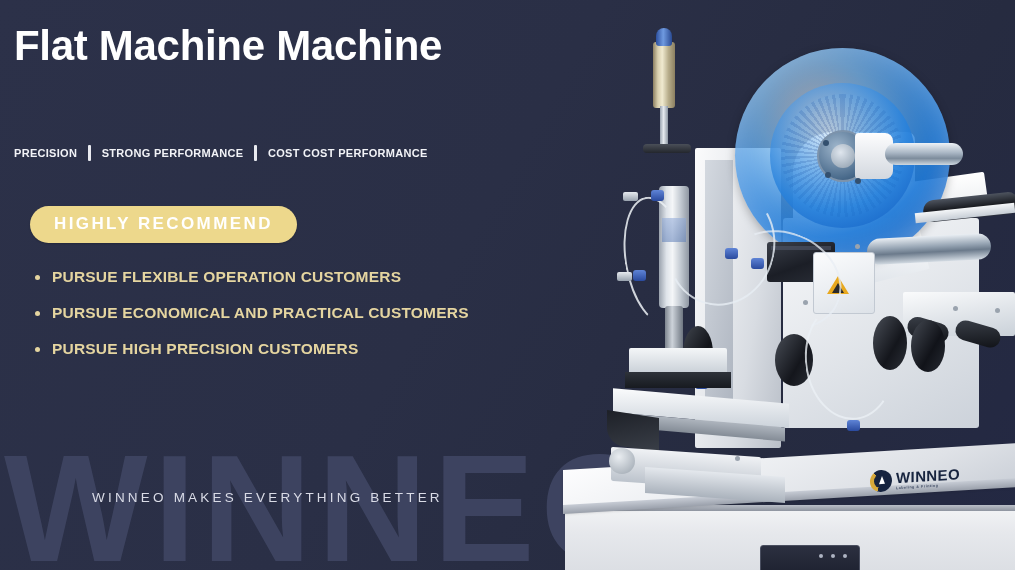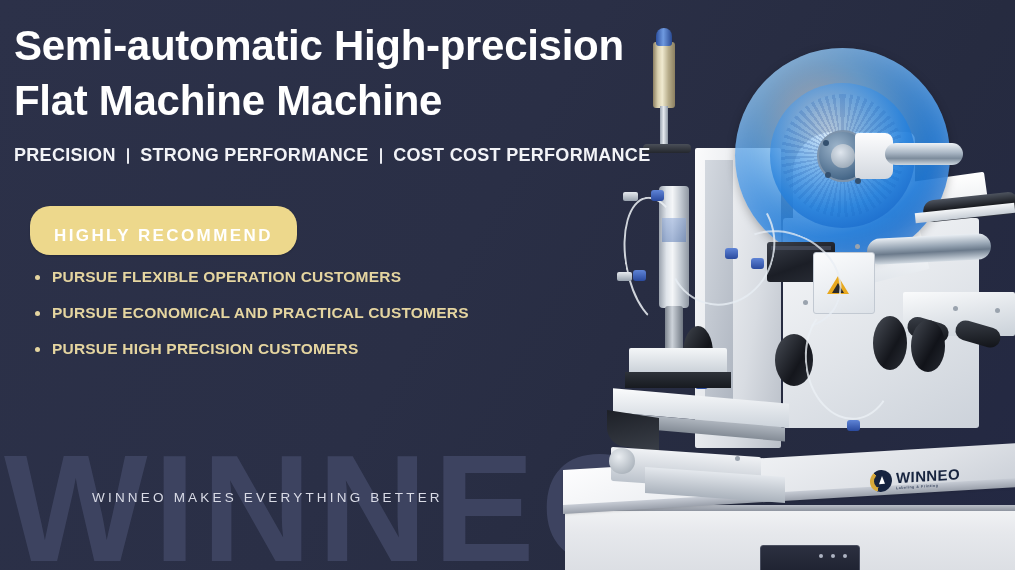--- a/index.html
+++ b/index.html
@@ -40,41 +40,41 @@
     line-height: 1.32;
     letter-spacing: -0.3px;
     white-space: nowrap;
   }
   .headline .l2 { display: block; }
 
   .subline {
     position: absolute;
     left: 14px; top: 145px;
     color: #f2f3f7;
-    font-size: 18px;
+    font-size: 11px;
     font-weight: 700;
     letter-spacing: .3px;
     white-space: nowrap;
     display: flex;
     align-items: center;
     gap: 11px;
   }
   .sep {
     display: inline-block;
     width: 2.5px; height: 16px;
     background: #e9eaf0;
     border-radius: 1px;
   }
 
   .badge {
     position: absolute;
     left: 30px; top: 206px;
     background: #edd88c;
     border-radius: 20px;
-    padding: 20px 24px 9px 24px;
+    padding: 8px 24px 9px 24px;
     color: #ffffff;
     font-size: 17px;
     font-weight: 700;
     letter-spacing: 2.4px;
     white-space: nowrap;
     box-shadow: 0 1px 2px rgba(0,0,0,.18);
   }
 
   .bullets {
     position: absolute;
@@ -538,21 +538,20 @@
         <div class="tri"></div>
       </div>
       <div class="logo-text">
         <div class="logo-name">WINNEO</div>
         <div class="logo-sub">Labeling &amp; Printing</div>
       </div>
     </div>
   </div>
 
   <div class="headline">
-    <span class="l1">Semi-automatic High-precision</span>
     <span class="l2">Flat Machine Machine</span>
   </div>
 
   <div class="subline">
     <span>PRECISION</span>
     <span class="sep"></span>
     <span>STRONG PERFORMANCE</span>
     <span class="sep"></span>
     <span>COST COST PERFORMANCE</span>
   </div>

